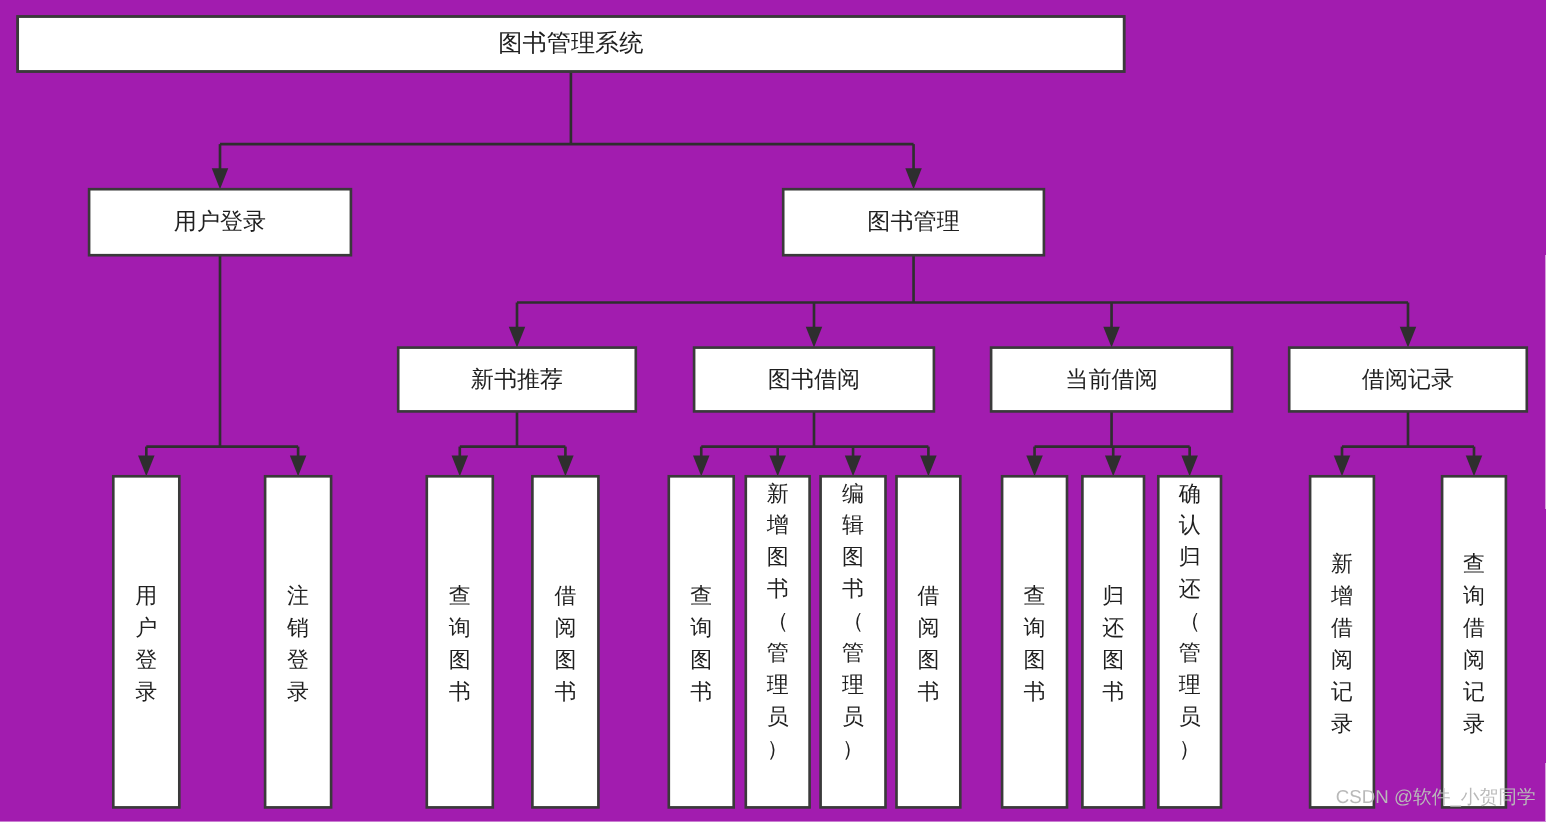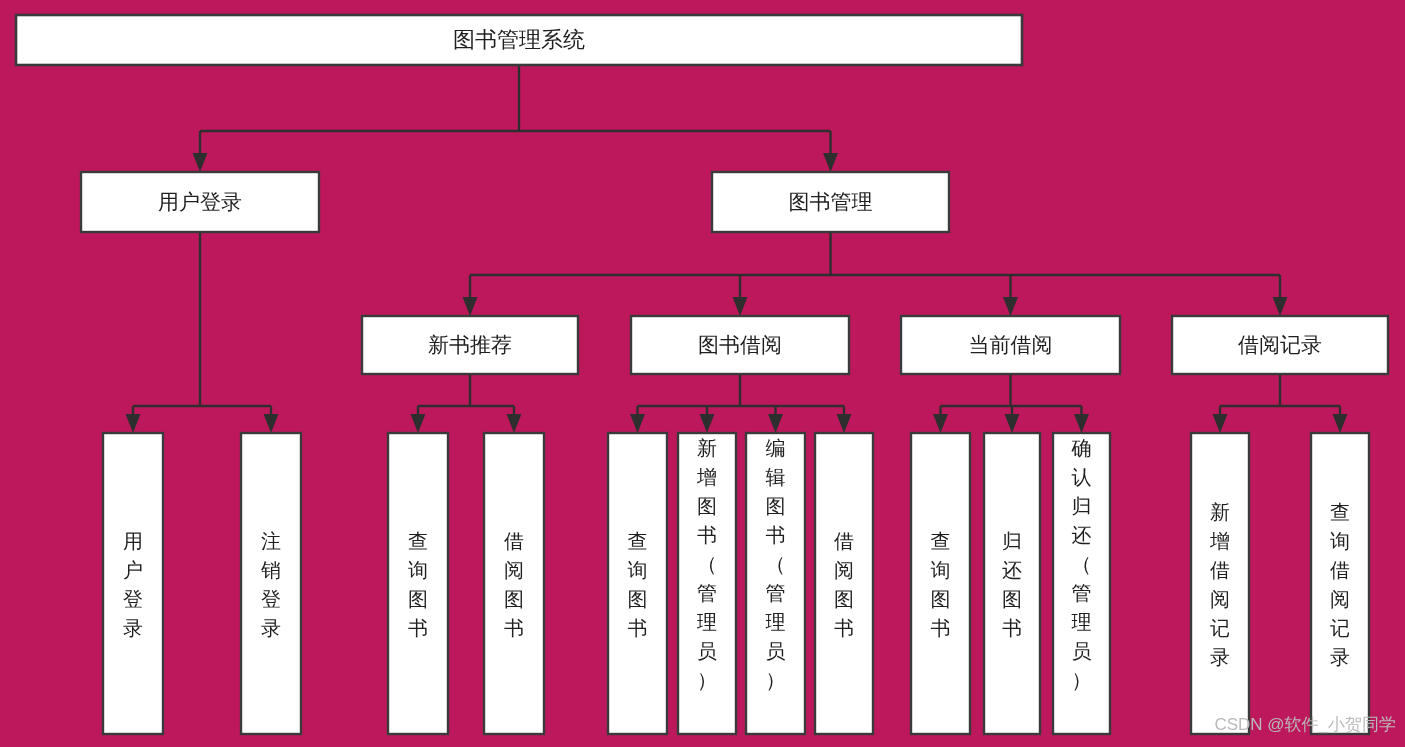--- a/index.html
+++ b/index.html
@@ -8,21 +8,21 @@
     padding: 0;
     background: #ffffff;
   }
   body {
     font-family: "Liberation Sans", "DejaVu Sans", sans-serif;
   }
   #diagram-root {
     position: relative;
     width: 1405px;
     height: 747px;
-    background: #be185d;
+    background: #a21caf;
     overflow: hidden;
     text-align: right;
   }
   svg.diagram-canvas {
     position: absolute;
     top: 0;
     left: 0;
     width: 1405px;
     height: 747px;
     display: block;

